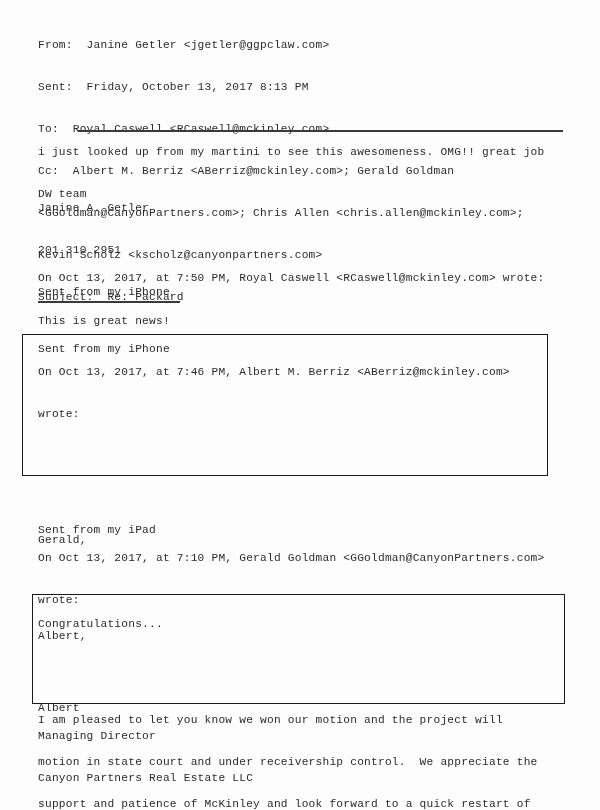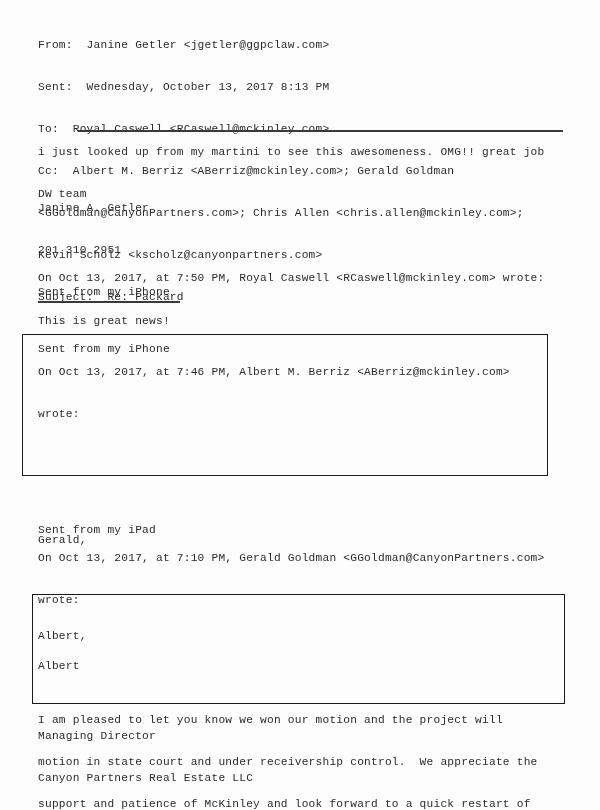--- a/index.html
+++ b/index.html
@@ -76,21 +76,21 @@
   #box-albert  { left: 22px; top: 334px; width: 524px; height: 140px; }
   #box-gerald  { left: 32px; top: 594px; width: 531px; height: 108px; }
 </style>
 </head>
 <body>
 
 <div id="page">
 
   <div class="block" id="hdr">
     <span class="line">From:  Janine Getler &lt;jgetler@ggpclaw.com&gt;</span>
-    <span class="line">Sent:  Wednesday, October 13, 2017 8:13 PM</span>
+    <span class="line">Sent:  Friday, October 13, 2017 8:13 PM</span>
     <span class="line">To:  Royal Caswell &lt;RCaswell@mckinley.com&gt;</span>
     <span class="line">Cc:  Albert M. Berriz &lt;ABerriz@mckinley.com&gt;; Gerald Goldman</span>
     <span class="line">&lt;GGoldman@CanyonPartners.com&gt;; Chris Allen &lt;chris.allen@mckinley.com&gt;;</span>
     <span class="line">Kevin Scholz &lt;kscholz@canyonpartners.com&gt;</span>
     <span class="line">Subject:  Re: Packard</span>
   </div>
 
   <div class="block" id="body1">
     <span class="line">i just looked up from my martini to see this awesomeness. OMG!! great job</span>
     <span class="line">DW team</span>
@@ -114,20 +114,21 @@
     <span class="line">Sent from my iPhone</span>
   </div>
 
   <div class="block" id="box1text">
     <span class="line">On Oct 13, 2017, at 7:46 PM, Albert M. Berriz &lt;ABerriz@mckinley.com&gt;</span>
     <span class="line">wrote:</span>
     <span class="line"></span>
     <span class="line"></span>
     <span class="line">Gerald,</span>
     <span class="line"></span>
+    <span class="line">Congratulations...</span>
     <span class="line"></span>
     <span class="line">Albert</span>
   </div>
 
   <div class="block" id="ipad2">
     <span class="line">Sent from my iPad</span>
   </div>
 
   <div class="block" id="quote2">
     <span class="line">On Oct 13, 2017, at 7:10 PM, Gerald Goldman &lt;GGoldman@CanyonPartners.com&gt;</span>

